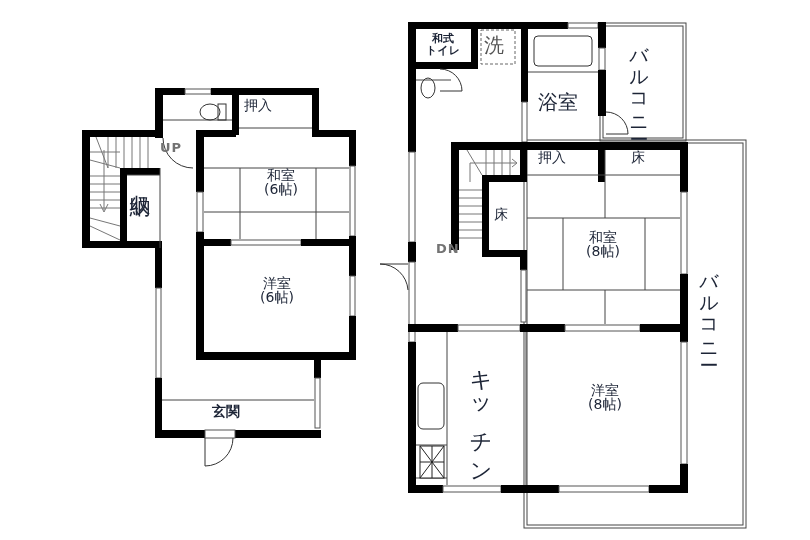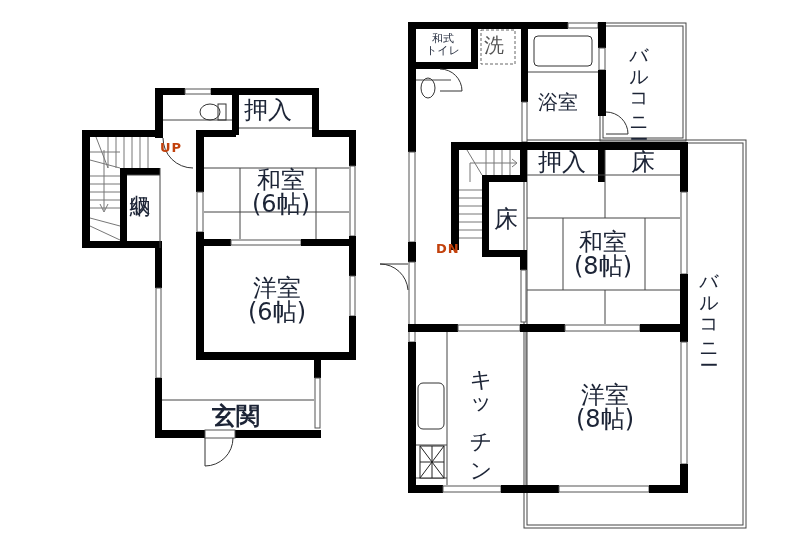--- a/index.html
+++ b/index.html
@@ -1,20 +1,20 @@
 <!DOCTYPE html>
 <html><head>
 <meta charset="utf-8">
 <style>
   html,body{margin:0;padding:0;background:#ffffff;}
   body{width:810px;height:540px;position:relative;overflow:hidden;font-family:"DejaVu Sans","Liberation Sans",sans-serif;}
   #plan{position:absolute;left:0;top:0;width:810px;height:540px;}
-  .lbl{position:absolute;color:#1c2436;font-size:24px;line-height:1;white-space:nowrap;text-align:center;}
-  .lbl.sm{font-size:11px;font-weight:normal;line-height:1.05;}
-  .lbl.tiny{font-size:13px;font-weight:bold;letter-spacing:1px;color:#c2410c;}
+  .lbl{position:absolute;color:#1c2436;font-size:14px;line-height:1;white-space:nowrap;text-align:center;}
+  .lbl.sm{font-size:11px;font-weight:bold;line-height:1.05;}
+  .lbl.tiny{font-size:13px;font-weight:bold;letter-spacing:1px;color:#737373;}
   .vert{writing-mode:vertical-rl;text-orientation:upright;letter-spacing:2px;}
   .area-label{position:absolute;display:flex;flex-direction:column;align-items:center;justify-content:center;}
 </style>
 </head>
 <body>
 
 <svg id="plan" width="810" height="540" viewBox="0 0 810 540" xmlns="http://www.w3.org/2000/svg">
   <defs>
     <style>
       .w{fill:#000;}

